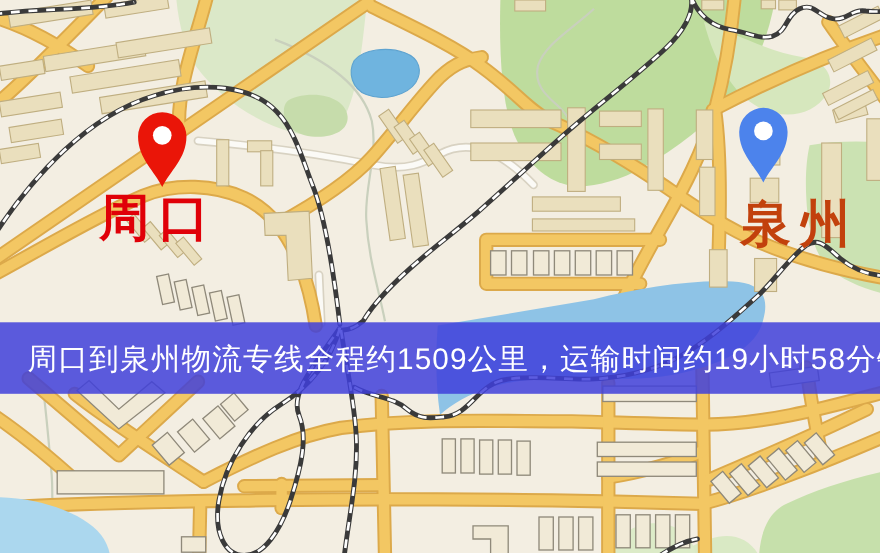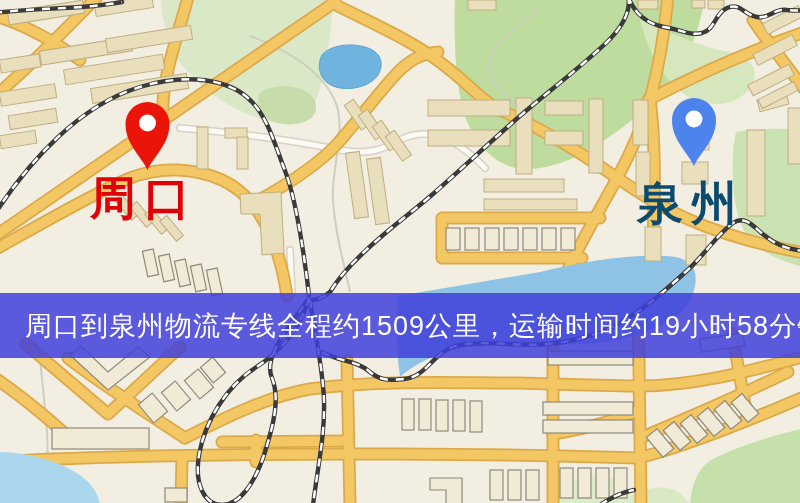--- a/index.html
+++ b/index.html
@@ -238,18 +238,18 @@
       <path d="M147.5 170 C141 156 125.5 144 125.5 124 A22 22 0 1 1 169.5 124 C169.5 144 154 156 147.5 170 Z" fill="#ea1508"></path>
       <circle cx="147.5" cy="123" r="8.5" fill="#ffffff"></circle>
     </g>
     <g>
       <path d="M694 166 C687.5 152 672 140 672 120 A22 22 0 1 1 716 120 C716 140 700.5 152 694 166 Z" fill="#4c83ec"></path>
       <circle cx="694" cy="119" r="8.5" fill="#ffffff"></circle>
     </g>
   </svg>
 
   <div class="pin-label" id="origin-label" style="color: rgb(224, 0, 8);">周口</div>
-  <div class="pin-label" id="dest-label" style="color: #0c4a6e;">泉州</div>
+  <div class="pin-label" id="dest-label" style="color: #c2410c; margin-left: 36px;">泉州</div>
 
   <div id="banner" style="background: rgba(63, 63, 219, 0.85); color: rgb(255, 255, 255);">
     <span class="txt">周口到泉州物流专线全程约1509公里，运输时间约19小时58分钟.</span>
   </div>
 </div>
 
 </body></html>

